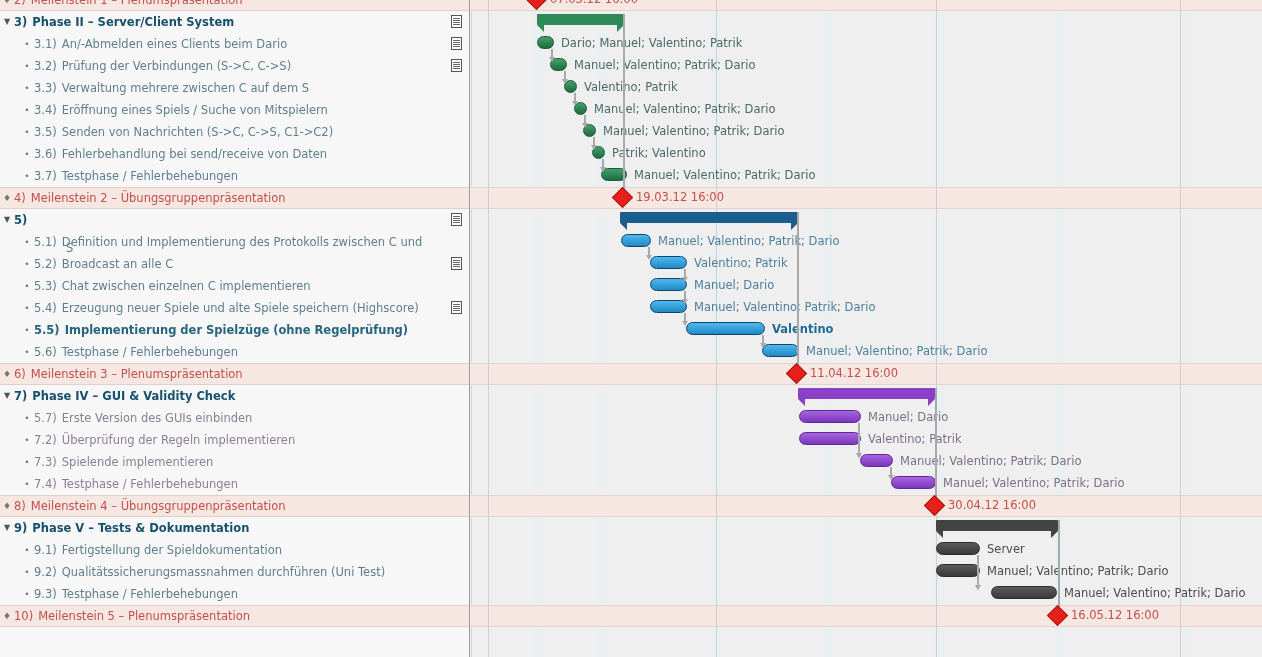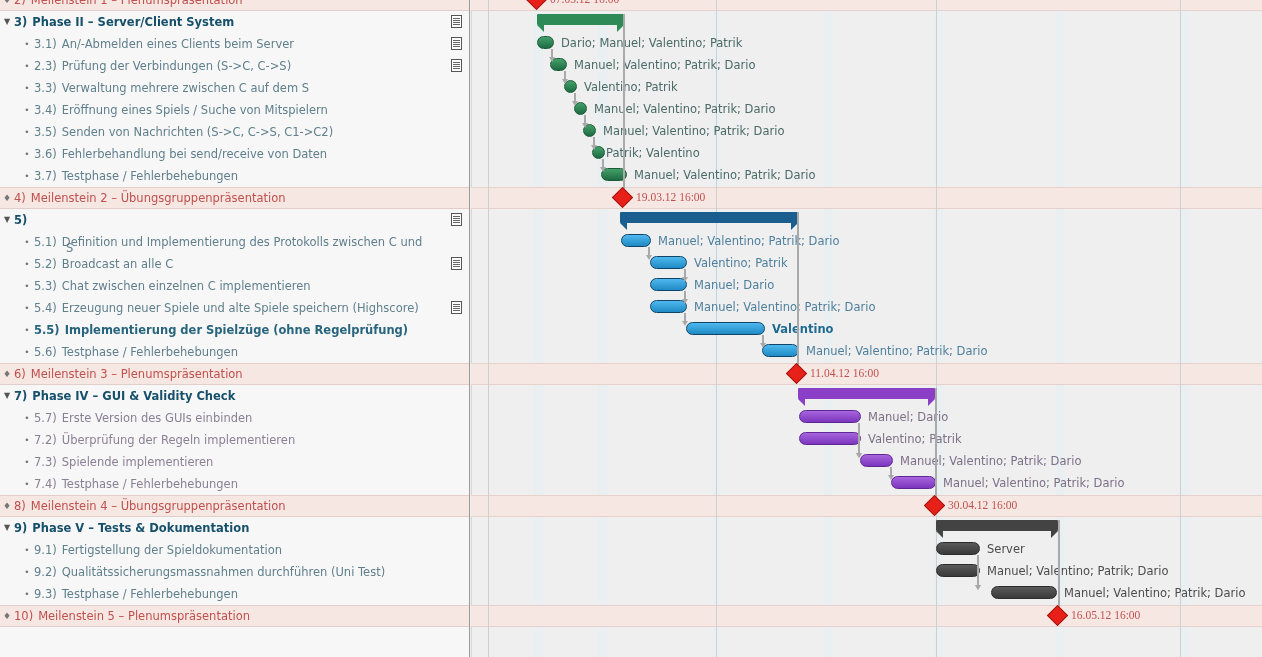--- a/index.html
+++ b/index.html
@@ -133,21 +133,20 @@
     width: 15px; height: 15px;
     background: #e8201a;
     border: 1px solid #a01510;
     transform: rotate(45deg);
   }
   .mslabel {
     position: absolute;
     font-size: 11.5px; line-height: 13px;
     color: #c0504d;
     white-space: nowrap;
-    font-family: Liberation Serif, serif;
   }
   .link {
     position: absolute;
     background: #a9a9a9;
   }
   .link.v { width: 2px; }
   .arrowdn {
     position: absolute; width: 0; height: 0;
     border-style: solid;
     border-width: 5px 3.5px 0 3.5px;
@@ -173,31 +172,31 @@
         <span class="noteicon">
           <i></i>
           <i></i>
           <i></i>
           <i></i>
         </span>
       </div>
       <div class="trow lvl-task" style="top: 33px;">
         <span class="bullet" style="margin-left: 20px;">•</span>
         <span class="tnum">3.1)</span>
-        <span class="tlabel">An/-Abmelden eines Clients beim Server</span>
+        <span class="tlabel">An/-Abmelden eines Clients beim Dario</span>
         <span class="noteicon">
           <i></i>
           <i></i>
           <i></i>
           <i></i>
         </span>
       </div>
       <div class="trow lvl-task" style="top: 55px;">
         <span class="bullet" style="margin-left: 20px;">•</span>
-        <span class="tnum">2.3)</span>
+        <span class="tnum">3.2)</span>
         <span class="tlabel">Prüfung der Verbindungen (S-&gt;C, C-&gt;S)</span>
         <span class="noteicon">
           <i></i>
           <i></i>
           <i></i>
           <i></i>
         </span>
       </div>
       <div class="trow lvl-task" style="top: 77px;">
         <span class="bullet" style="margin-left: 20px;">•</span>
@@ -394,21 +393,21 @@
       <div class="blabel g" style="left: 90px; top: 37px;">Dario; Manuel; Valentino; Patrik</div>
       <div class="taskbar" style="left: 79px; top: 58px; width: 17px; background: linear-gradient(rgb(69, 160, 106), rgb(29, 107, 66)); border-color: rgb(27, 92, 56);"></div>
       <div class="blabel g" style="left: 103px; top: 59px;">Manuel; Valentino; Patrik; Dario</div>
       <div class="taskbar" style="left: 93px; top: 80px; width: 13px; background: linear-gradient(rgb(69, 160, 106), rgb(29, 107, 66)); border-color: rgb(27, 92, 56);"></div>
       <div class="blabel g" style="left: 113px; top: 81px;">Valentino; Patrik</div>
       <div class="taskbar" style="left: 103px; top: 102px; width: 13px; background: linear-gradient(rgb(69, 160, 106), rgb(29, 107, 66)); border-color: rgb(27, 92, 56);"></div>
       <div class="blabel g" style="left: 123px; top: 103px;">Manuel; Valentino; Patrik; Dario</div>
       <div class="taskbar" style="left: 112px; top: 124px; width: 13px; background: linear-gradient(rgb(69, 160, 106), rgb(29, 107, 66)); border-color: rgb(27, 92, 56);"></div>
       <div class="blabel g" style="left: 132px; top: 125px;">Manuel; Valentino; Patrik; Dario</div>
       <div class="taskbar" style="left: 121px; top: 146px; width: 13px; background: linear-gradient(rgb(69, 160, 106), rgb(29, 107, 66)); border-color: rgb(27, 92, 56);"></div>
-      <div class="blabel g" style="left: 135px; top: 147px;">Patrik; Valentino</div>
+      <div class="blabel g" style="left: 141px; top: 147px;">Patrik; Valentino</div>
       <div class="taskbar" style="left: 130px; top: 168px; width: 26px; background: linear-gradient(rgb(69, 160, 106), rgb(29, 107, 66)); border-color: rgb(27, 92, 56);"></div>
       <div class="blabel g" style="left: 163px; top: 169px;">Manuel; Valentino; Patrik; Dario</div>
       <div class="sumbar" style="left: 149px; top: 212px; width: 178px; background: rgb(26, 93, 143);">
         <span class="cap capL" style="border-color: rgb(26, 93, 143) transparent transparent;"></span>
         <span class="cap capR" style="border-color: rgb(26, 93, 143) transparent transparent;"></span>
       </div>
       <div class="taskbar" style="left: 150px; top: 234px; width: 30px; background: linear-gradient(rgb(79, 184, 239), rgb(31, 138, 196)); border-color: rgb(15, 69, 105);"></div>
       <div class="blabel b" style="left: 187px; top: 235px;">Manuel; Valentino; Patrik; Dario</div>
       <div class="taskbar" style="left: 179px; top: 256px; width: 37px; background: linear-gradient(rgb(79, 184, 239), rgb(31, 138, 196)); border-color: rgb(15, 69, 105);"></div>
       <div class="blabel b" style="left: 223px; top: 257px;">Valentino; Patrik</div>

